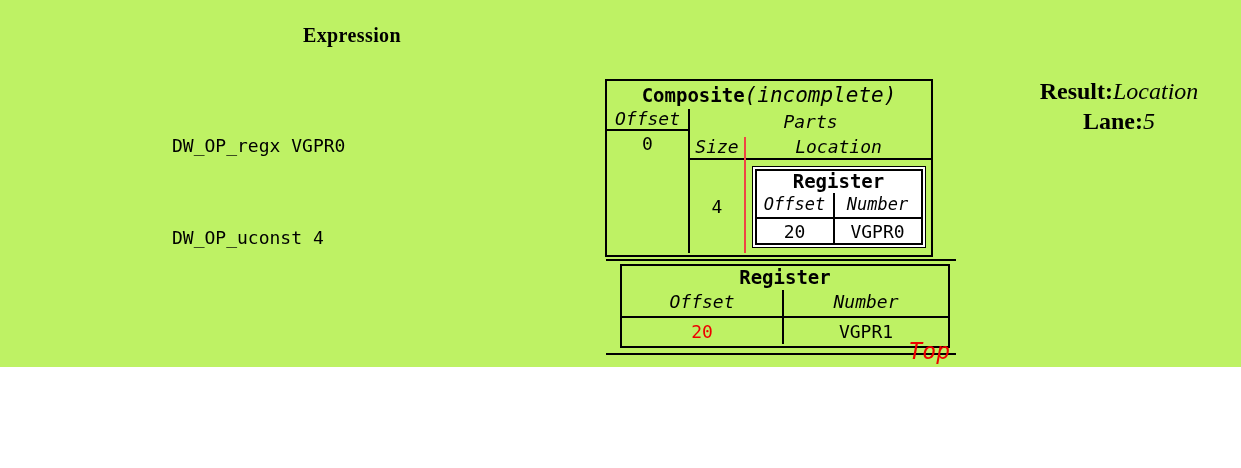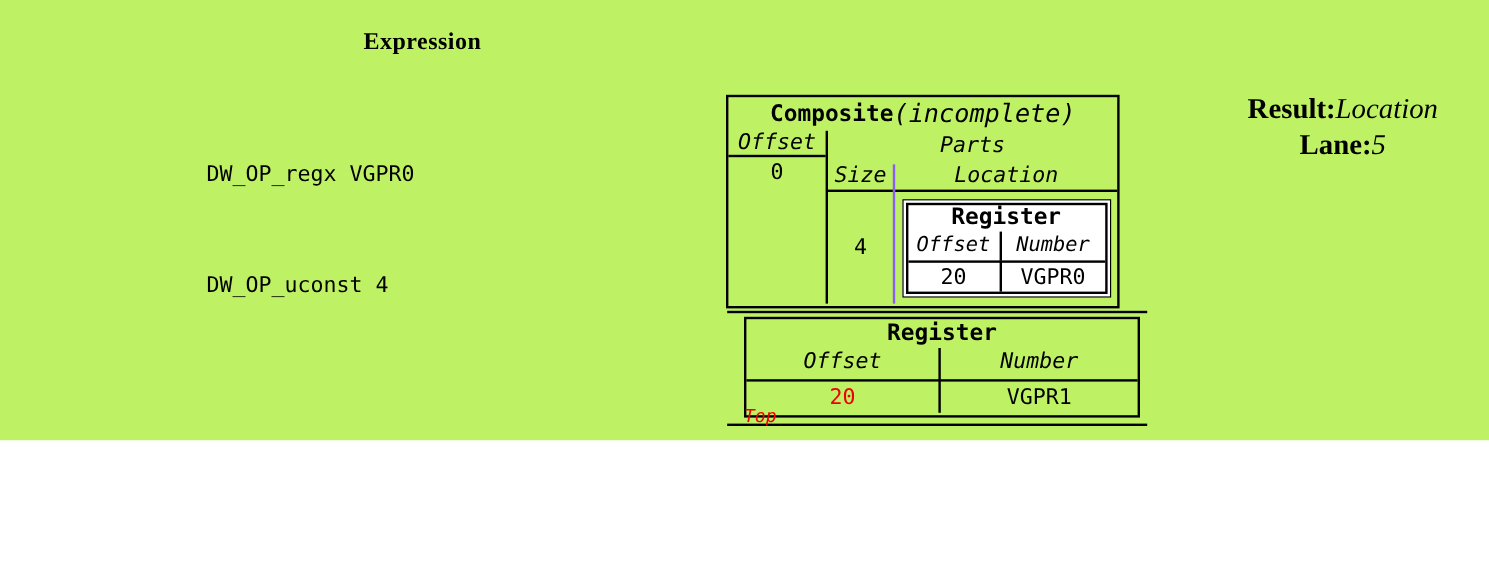--- a/index.html
+++ b/index.html
@@ -49,21 +49,21 @@
     border:2px solid #000; font-size:18px;
   }
   .comp-title { height:28px; display:flex; align-items:center; justify-content:center; }
   .comp-body { display:flex; height:144px; }
   .comp-offset-col { width:83px; border-right:2px solid #000; flex-shrink:0; }
   .comp-offset-hdr { height:22px; line-height:20px; border-bottom:2px solid #000; text-align:center; }
   .comp-offset-val { height:26px; line-height:26px; text-align:center; }
   .comp-parts-col { flex:1; display:flex; flex-direction:column; }
   .comp-parts-hdr { height:28px; line-height:26px; text-align:center; }
   .comp-sizeloc { flex:1; display:flex; }
-  .comp-size-col { width:56px; border-right:2px solid #8b5cf6; display:flex; flex-direction:column; flex-shrink:0; }
+  .comp-size-col { width:56px; border-right:2px solid #ef4444; display:flex; flex-direction:column; flex-shrink:0; }
   .comp-size-hdr { height:23px; line-height:20px; border-bottom:2px solid #000; text-align:center; }
   .comp-size-val { flex:1; display:flex; align-items:center; justify-content:center; }
   .comp-loc-col { flex:1; display:flex; flex-direction:column; }
   .comp-loc-hdr { height:23px; line-height:20px; border-bottom:2px solid #000; text-align:center; }
   .comp-loc-body { flex:1; display:flex; align-items:center; justify-content:center; }
 
   .nested-reg-outer { border:1px solid #000; padding:2px; background:#fff; }
   .nested-reg { border:2px solid #000; width:168px; }
   .nested-reg .reg-title { height:22px; line-height:21px; text-align:center; }
   .reg-table { display:grid; }
@@ -80,22 +80,22 @@
   .box-register .reg-title { height:24px; line-height:23px; text-align:center; }
   .box-register .reg-table { grid-template-columns:162px 1fr; }
   .box-register .cell.hdr { height:26px; line-height:24px; }
   .box-register .cell.val { height:28px; line-height:27px; border-top:2px solid #000; }
   .red-text { color:var(--red,#ee0000); }
 
   .stack-sep { position:absolute; left:606px; width:350px; height:1.5px; background:#000; }
   .sep-1 { top:259px; }
   .sep-2 { top:353px; }
   .top-label {
-    position:absolute; left:620px; width:330px; top:338px; text-align:left;
-    font-style:italic; font-size:15px; color:var(--red,#ee0000);
+    position:absolute; left:620px; width:330px; top:338px; text-align:right;
+    font-style:italic; font-size:23px; color:var(--red,#ee0000);
   }
 
   
   .context-block {
     position:absolute; left:1009px; top:76px; width:220px; text-align:center;
     font-family:"Liberation Serif", serif; font-size:24px; line-height:30px;
   }
   .ctx-label { font-weight:bold; }
   .ctx-value { font-style:italic; }
 </style>

